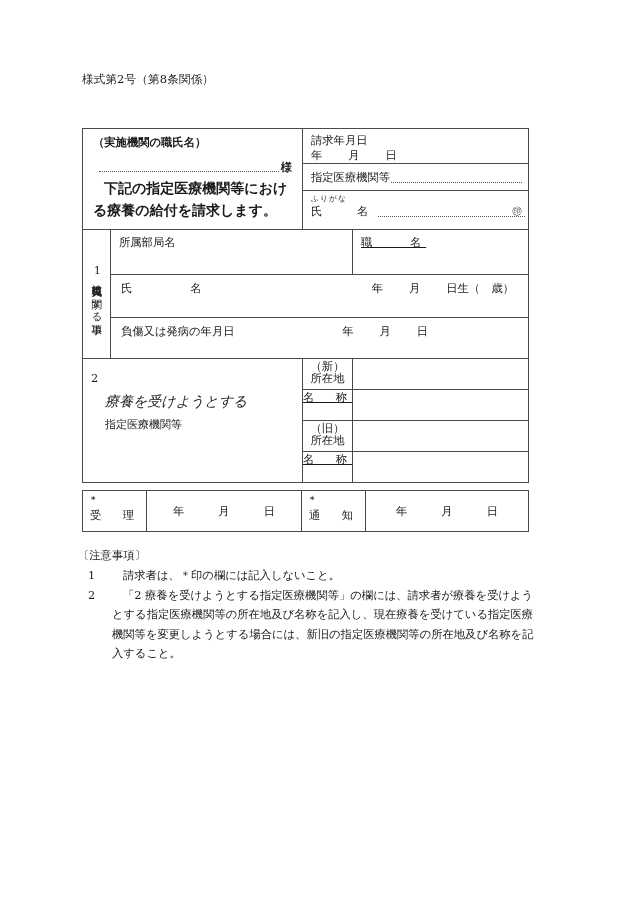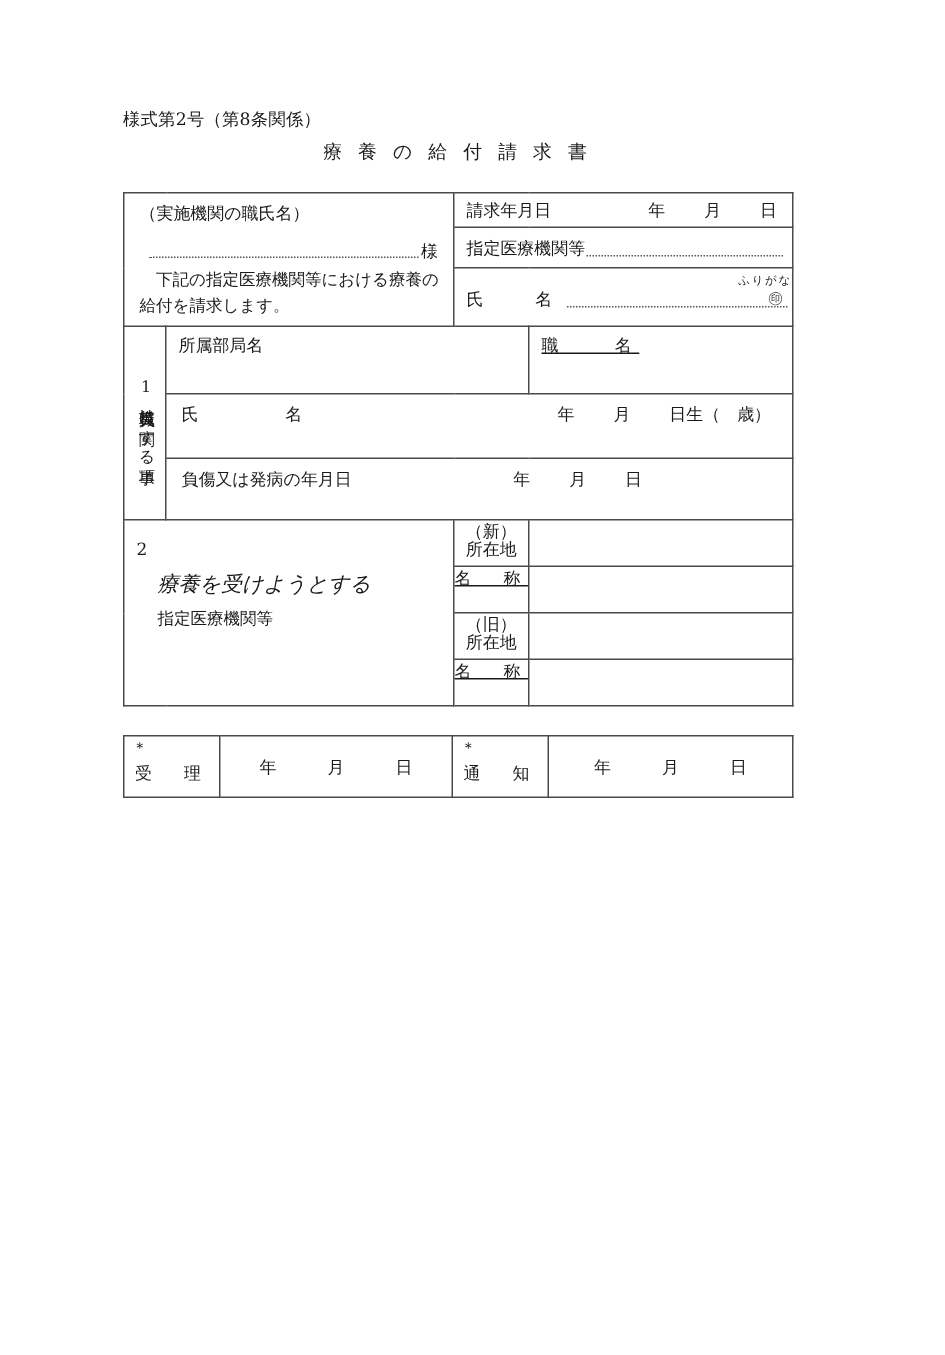--- a/index.html
+++ b/index.html
@@ -57,47 +57,48 @@
     padding: 0;
     vertical-align: top;
     position: relative;
   }
 
   .pad {
     padding: 5px 8px 4px 8px;
   }
 
   
-  .cell-agency { height: 68px; }
+  .cell-agency { height: 68px; font-weight: bold; }
   .agency-head { padding: 6px 0 0 10px; font-size: 11.3px; }
   .dots-row {
     margin: 10px 10px 0 16px;
     display: flex;
     align-items: flex-end;
   }
   .dots {
     flex: 1 1 auto;
     border-bottom: 1px dotted #555;
     height: 11px;
     margin-bottom: 3px;
   }
   .sama { padding-left: 2px; font-size: 11.3px; }
   .agency-body {
     padding: 3px 8px 0 10px;
     line-height: 1.55;
-    font-size: 11px;
+    font-size: 14px;
     text-indent: 11px;
   }
 
   
   .cell-claimdate { height: 22px; }
   .rowline {
     display: flex;
     align-items: flex-start;
     padding: 4px 10px 0 8px;
+    flex-direction: column;
   }
   .rowline .lbl { white-space: nowrap; }
   .rowline .spacer { flex: 1 1 auto; }
   .ymd span { display: inline-block; }
   .ymd .y { margin-right: 26px; }
   .ymd .m { margin-right: 26px; }
 
   .cell-addr { height: 26px; }
   .addr-line {
     display: flex;
@@ -105,21 +106,20 @@
     padding: 6px 6px 0 8px;
   }
   .addr-line .dots { margin-bottom: 2px; margin-left: 1px; }
 
   .cell-name { height: 38px; }
   .furigana {
     font-size: 7.6px;
     padding: 4px 0 0 8px;
     letter-spacing: 1.2px;
     line-height: 1;
-    text-align: right;
   }
   .name-line {
     display: flex;
     align-items: flex-end;
     padding: 1px 6px 0 8px;
   }
   .name-line .nm { white-space: nowrap; letter-spacing: 4px; }
   .name-line .dots { margin: 0 0 2px 6px; }
   .seal {
     font-size: 10px;
@@ -230,21 +230,20 @@
   .note .body { flex: 1 1 auto; text-indent: 11px; }
   .note .body.hang { text-indent: 11px; }
   .note-2 .body { padding-right: 6px; }
 </style>
 </head>
 <body>
 
 <div class="page">
 
   <div class="form-no">様式第2号（第8条関係）</div>
-  <div class="doc-title">療 養 の 給 付 請 求 書</div>
 
   <table class="main-table">
     <colgroup>
       <col style="width:28px">
       <col style="width:192px">
       <col style="width:50px">
       <col style="width:176px">
     </colgroup>
 
     <tbody>
@@ -386,14 +385,25 @@
       </td>
       <td>
         <div class="recv-date">
           <span class="y">年</span><span class="m">月</span><span class="d">日</span>
         </div>
       </td>
     </tr>
   </tbody>
     </table>
 
+  <div class="notes">
+    <div class="notes-title">〔注意事項〕</div>
+    <div class="note note-1">
+      <span class="n">1</span>
+      <span class="body">請求者は、＊印の欄には記入しないこと。</span>
+    </div>
+    <div class="note note-2">
+      <span class="n">2</span>
+      <span class="body hang">「2 療養を受けようとする指定医療機関等」の欄には、請求者が療養を受けようとする指定医療機関等の所在地及び名称を記入し、現在療養を受けている指定医療機関等を変更しようとする場合には、新旧の指定医療機関等の所在地及び名称を記入すること。</span>
+    </div>
+  </div>
 
 </div>
 
 </body></html>

